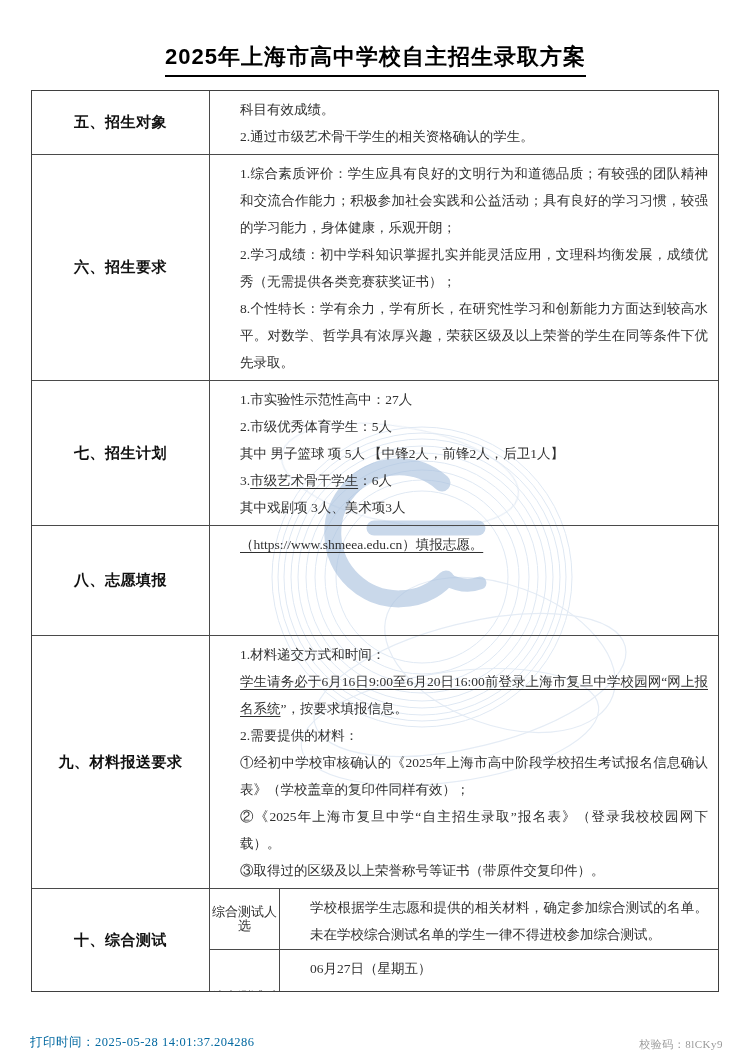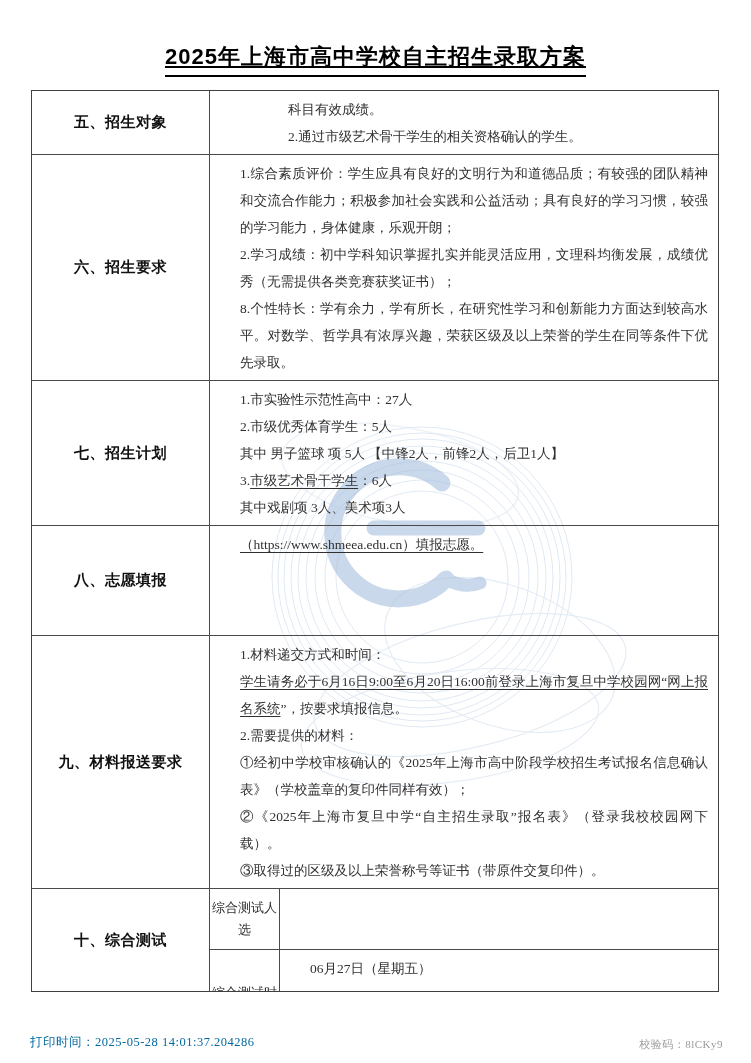--- a/index.html
+++ b/index.html
@@ -7,34 +7,34 @@
     width:751px;height:1063px;overflow:hidden;background:#ffffff;position:relative;
     font-family:"Liberation Serif","DejaVu Serif",serif;color:#2e2e2e;
   }
   .page{position:relative;width:751px;height:1063px;overflow:hidden;}
 
   
   .title-wrap{position:absolute;left:0;top:42px;width:751px;text-align:center;z-index:2;}
   .title{
     display:inline-block;font-family:"Liberation Sans","DejaVu Sans",sans-serif;
     font-weight:bold;font-size:22px;letter-spacing:1px;color:#000;
-    border-bottom:2.4px solid #000;padding-bottom:3px;text-decoration:underline;
+    border-bottom:2.4px solid #000;padding-bottom:3px;
   }
 
   
   .wm{position:absolute;left:170px;top:355px;z-index:0;pointer-events:none;}
 
   
   .admission-table{
     position:absolute;left:31px;top:90px;width:688px;height:902px;z-index:1;
     border:1.5px solid #3f3f3f;box-sizing:border-box;
     display:flex;flex-direction:column;background:transparent;
   }
   .trow{display:flex;border-top:1.4px solid #4a4a4a;box-sizing:border-box;min-height:0;}
-  .trow:first-child{border-top:none;gap:48px;}
+  .trow:first-child{border-top:none;}
   .row-0{min-height:60px;}
   .row-1{min-height:183px;}
   .row-2{min-height:128px;}
   .row-3{min-height:110px;}
   .row-4{min-height:220px;}
   .row-5{flex:1;min-height:0;}
   .label-cell{
     flex:0 0 178px;width:178px;box-sizing:border-box;border-right:1.4px solid #4a4a4a;
     display:flex;align-items:center;justify-content:center;text-align:center;
     font-family:"Liberation Sans","DejaVu Sans",sans-serif;font-weight:bold;
@@ -49,21 +49,21 @@
 
   
   .sub-wrap{flex:1;display:flex;flex-direction:column;min-height:0;overflow:hidden;}
   .subrow{display:flex;border-top:1.4px solid #4a4a4a;box-sizing:border-box;min-height:0;}
   .subrow:first-child{border-top:none;}
   .sub-0{min-height:60px;}
   .sub-1{min-height:109px;}
   .sublabel-cell{
     flex:0 0 70px;width:70px;box-sizing:border-box;border-right:1.4px solid #4a4a4a;
     display:flex;align-items:center;justify-content:center;text-align:center;
-    font-size:13px;line-height:22px;color:#303030;padding:2px;
+    font-size:13px;line-height:14px;color:#303030;padding:2px;
   }
 
   
   .footer-left{
     position:absolute;left:30px;top:1034px;z-index:2;
     font-size:12.5px;color:#0369a1;letter-spacing:0.5px;
   }
   .footer-right{
     position:absolute;right:28px;top:1037px;z-index:2;
     font-size:11px;color:#9a9a9a;letter-spacing:0.5px;text-align:right;
@@ -144,20 +144,23 @@
           <div class="line"><span>①经初中学校审核确认的《2025年上海市高中阶段学校招生考试报名信息确认表》（学校盖章的复印件同样有效）；</span></div>
           <div class="line"><span>②《2025年上海市复旦中学“自主招生录取”报名表》（登录我校校园网下载）。</span></div>
           <div class="line"><span>③取得过的区级及以上荣誉称号等证书（带原件交复印件）。</span></div>
         </div>
       </div>
       <div class="trow row-5">
         <div class="label-cell">十、综合测试</div>
         <div class="sub-wrap">
           <div class="subrow sub-0">
             <div class="sublabel-cell">综合测试人选</div>
+            <div class="content-cell">
+              <div class="line"><span>学校根据学生志愿和提供的相关材料，确定参加综合测试的名单。未在学校综合测试名单的学生一律不得进校参加综合测试。</span></div>
+            </div>
           </div>
           <div class="subrow sub-1">
             <div class="sublabel-cell">综合测试时间与地址</div>
             <div class="content-cell">
               <div class="line"><span>06月27日（星期五）</span></div>
               <div class="line"><span>08:55 - 12:00</span></div>
               <div class="line"></div>
             </div>
           </div>
         </div>

